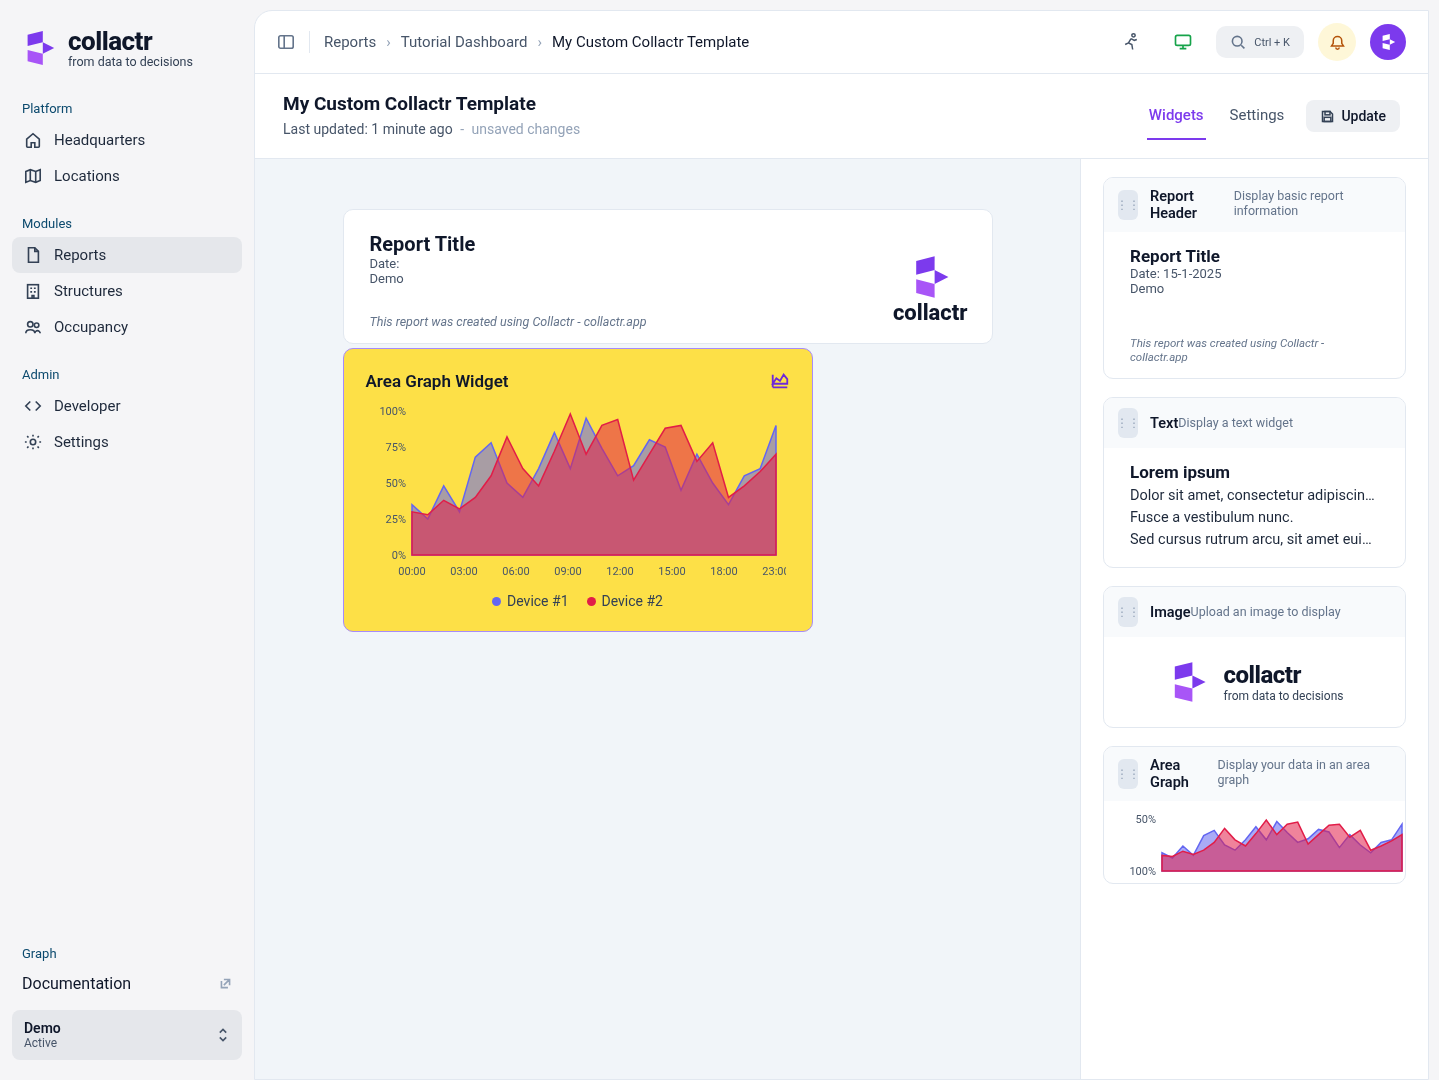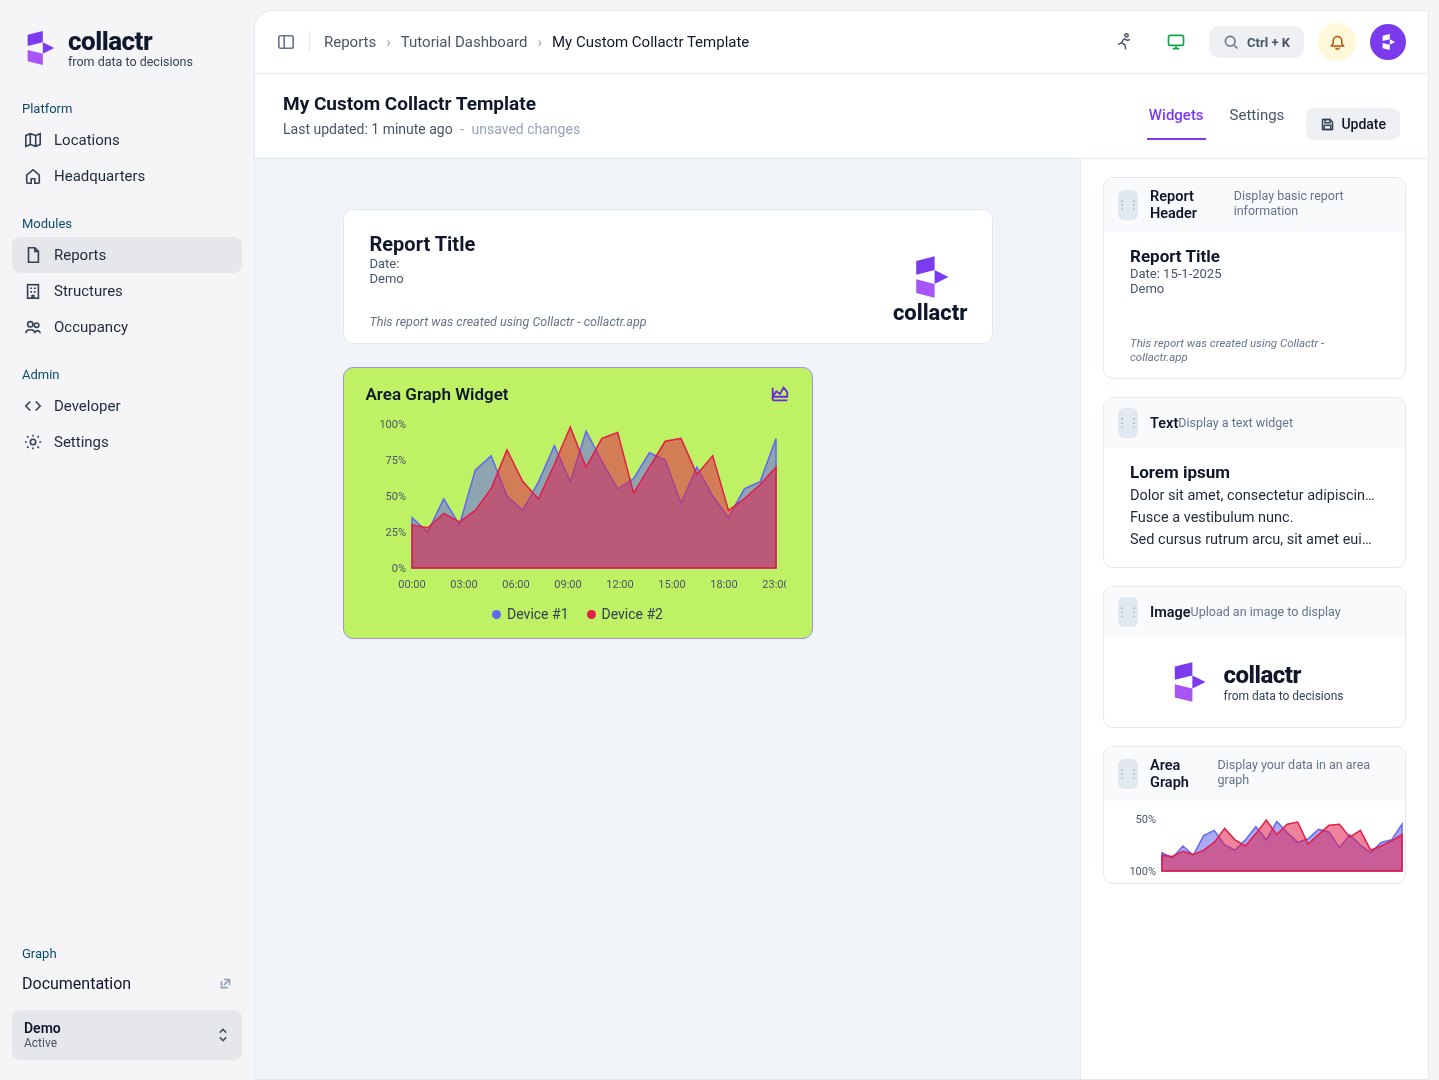--- a/index.html
+++ b/index.html
@@ -29,47 +29,47 @@
 .vdiv{width:1px;height:22px;background:#e2e8f0}
 .crumbs{display:flex;align-items:center;gap:10px;font-size:15px;color:#475569}
 .crumbs .chev{color:#94a3b8}
 .crumbs .cur{color:#0f172a}
 .tb-spacer{flex:1}
 .tb-btn{width:38px;height:38px;display:flex;align-items:center;justify-content:center;border-radius:10px;cursor:pointer}
 .run-ico{width:20px;height:20px;stroke:#475569;stroke-width:1.8;fill:none}
 .mon-ico{width:20px;height:20px;stroke:#16a34a;stroke-width:2;fill:none}
 .search-pill{display:flex;align-items:center;gap:8px;background:#eef0f3;border-radius:10px;padding:8px 14px;cursor:pointer}
 .search-pill .sico{width:16px;height:16px;stroke:#64748b;stroke-width:2;fill:none}
-.search-pill .kbd{font-size:13px;font-weight:700;color:#475569}
+.search-pill .kbd{font-size:11px;font-weight:400;color:#475569}
 .bell-wrap{width:38px;height:38px;border-radius:50%;background:#fde68a55;display:flex;align-items:center;justify-content:center;cursor:pointer}
 .bell-ico{width:17px;height:17px;stroke:#b45309;stroke-width:1.8;fill:none}
 .avatar{width:36px;height:36px;border-radius:50%;background:#7c3aed;display:flex;align-items:center;justify-content:center;cursor:pointer}
 .avatar svg{width:18px;height:18px;fill:#fff}
 
 .content{flex:1;display:flex;overflow:hidden}
 .canvas-col{flex:1;display:flex;flex-direction:column;overflow:hidden}
 .page-head{border:1px solid #e2e8f0;border-left:none;border-right:none;padding:18px 28px;display:flex;justify-content:space-between;align-items:flex-start;background:#fff}
 .page-head h1{font-size:19px;font-weight:700}
 .meta-line{font-size:14px;color:#475569;margin-top:6px}
 .meta-line .dash{color:#94a3b8;margin:0 4px}
 .meta-line .uns{color:#94a3b8}
-.head-right{display:flex;align-items:flex-end;gap:20px}
+.head-right{display:flex;align-items:center;gap:20px}
 .tabs{display:flex;gap:22px;font-size:15px}
 .tab{padding:14px 2px;color:#475569;cursor:pointer}
 .tab.active{color:#7c3aed;border-bottom:2px solid #7c3aed;font-weight:500}
 .update-btn{display:flex;align-items:center;gap:6px;background:#eef0f3;border-radius:8px;padding:8px 14px;font-size:14px;font-weight:500;cursor:pointer}
 .update-btn svg{width:15px;height:15px;stroke:#334155;stroke-width:1.8;fill:none}
 .canvas{flex:1;background:#f1f5f9;padding:50px;overflow:auto}
 .doc{width:650px;margin:0 auto}
 .rpt-head{background:#fff;border-radius:10px;border:1px solid #e2e8f0;padding:22px 26px 14px;position:relative}
 .rpt-head h2{font-size:20px;font-weight:700}
 .rpt-head .sm{font-size:13px;color:#475569}
 .rpt-head .credit{font-size:12.5px;font-style:italic;color:#64748b;margin-top:28px}
 .rpt-head .corner-logo{position:absolute;right:24px;bottom:18px;display:flex;flex-direction:column;align-items:center}
-.area-widget{margin-top:23px;background:#bef264;border:1px solid #a78bfa;border-radius:10px;padding:16px 22px;width:470px}
+.area-widget{margin-top:4px;background:#fde047;border:1px solid #a78bfa;border-radius:10px;padding:22px 22px;width:470px}
 .area-widget h3{font-size:17px;font-weight:600;display:flex;justify-content:space-between;align-items:center}
 .area-widget h3 svg{width:20px;height:20px;stroke:#6d28d9;stroke-width:2;fill:none}
 .chart-box{margin-top:10px}
 .legend{display:flex;gap:18px;justify-content:center;font-size:14px;color:#334155;margin-top:8px}
 .legend .dot{width:9px;height:9px;border-radius:50%;display:inline-block;margin-right:6px}
 
 .wpanel{width:348px;border-left:1px solid #e2e8f0;overflow:auto;background:#fff}
 .wpanel-head{padding:20px 24px;border-bottom:1px solid #e2e8f0}
 .wpanel-head h2{font-size:17px;font-weight:700}
 .wpanel-head p{font-size:14px;color:#475569;margin-top:4px}
@@ -102,30 +102,30 @@
       </svg>
     <div class="logo-text">
       <span class="brand">collactr</span>
       <span class="tag">from data to decisions</span>
     </div>
   </div>
   <div id="nav-sections">
       <div class="sec-label">Platform</div>
       <div class="nav-item">
         <svg class="nico" viewBox="0 0 20 20">
+          <path d="M3 9l7-6 7 6v8a1 1 0 01-1 1h-4v-5H8v5H4a1 1 0 01-1-1z"></path>
+        </svg>
+        <span>Headquarters</span>
+      </div>
+      <div class="nav-item">
+        <svg class="nico" viewBox="0 0 20 20">
           <path d="M2 5l5-2 6 2 5-2v12l-5 2-6-2-5 2z"></path>
           <path d="M7 3v12M13 5v12"></path>
         </svg>
         <span>Locations</span>
-      </div>
-      <div class="nav-item">
-        <svg class="nico" viewBox="0 0 20 20">
-          <path d="M3 9l7-6 7 6v8a1 1 0 01-1 1h-4v-5H8v5H4a1 1 0 01-1-1z"></path>
-        </svg>
-        <span>Headquarters</span>
       </div>
       <div class="sec-label">Modules</div>
       <div class="nav-item active">
         <svg class="nico" viewBox="0 0 20 20">
           <path d="M5 2h7l4 4v12H5z"></path>
           <path d="M12 2v4h4"></path>
         </svg>
         <span>Reports</span>
       </div>
       <div class="nav-item">

